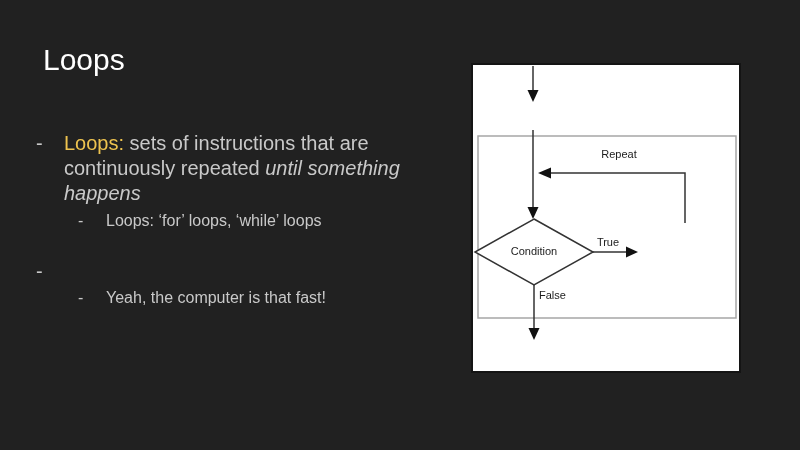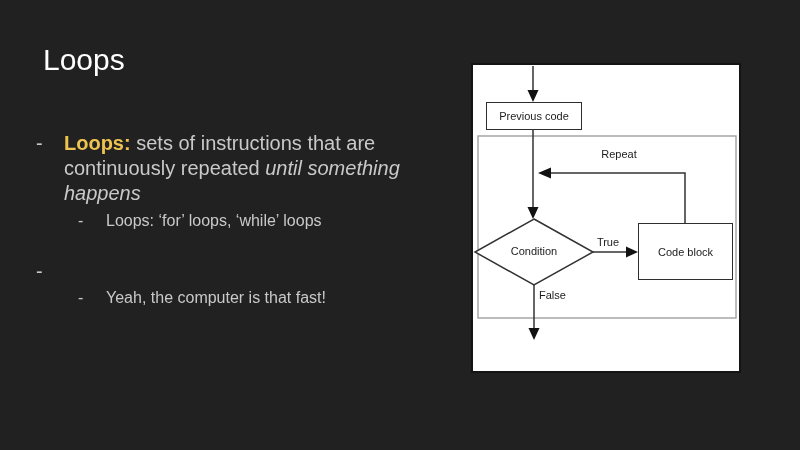--- a/index.html
+++ b/index.html
@@ -28,21 +28,21 @@
     position: absolute;
     left: 0; top: 131px;
     width: 458px;
     color: #c9c9c9;
   }
   .row { display: flex; align-items: flex-start; }
   .row.l1 { padding-left: 28px; font-size: 20px; line-height: 25px; }
   .row.l2 { padding-left: 70px; font-size: 16px; line-height: 19px; }
   .dash { flex: 0 0 28px; width: 28px; }
   .text { white-space: pre-wrap; flex: 1; }
-  .lead { font-weight: 700; color: #eec34f; }
+  .lead { font-weight: 400; color: #eec34f; }
   .it { font-style: italic; }
   .sub1 { margin-top: 5px; }
   .b2 { margin-top: 29px; }
   .sub2 { margin-top: 4px; }
 
   
   .panel {
     position: absolute;
     left: 463px; top: 63px;
     width: 270px; height: 310px;
@@ -116,22 +116,20 @@
 
       <polygon points="61,154 120,187 61,220 2,187" fill="#ffffff" stroke="#333" stroke-width="1.5"></polygon>
 
       <line x1="120" y1="187" x2="155" y2="187" stroke="#333" stroke-width="1.5"></line>
       <polygon points="165,187 153,181.5 153,192.5" fill="#111"></polygon>
 
       <line x1="61" y1="220" x2="61" y2="265" stroke="#333" stroke-width="1.5"></line>
       <polygon points="61,275 55.5,263 66.5,263" fill="#111"></polygon>
     </svg>
 
-    <div class="node prev">Previous code</div>
-    <div class="node code">Code block</div>
 
     <div class="fc-label lbl-cond">Condition</div>
     <div class="fc-label lbl-repeat">Repeat</div>
     <div class="fc-label lbl-true">True</div>
     <div class="fc-label lbl-false">False</div>
 
   </div>
 
 </div>
 

